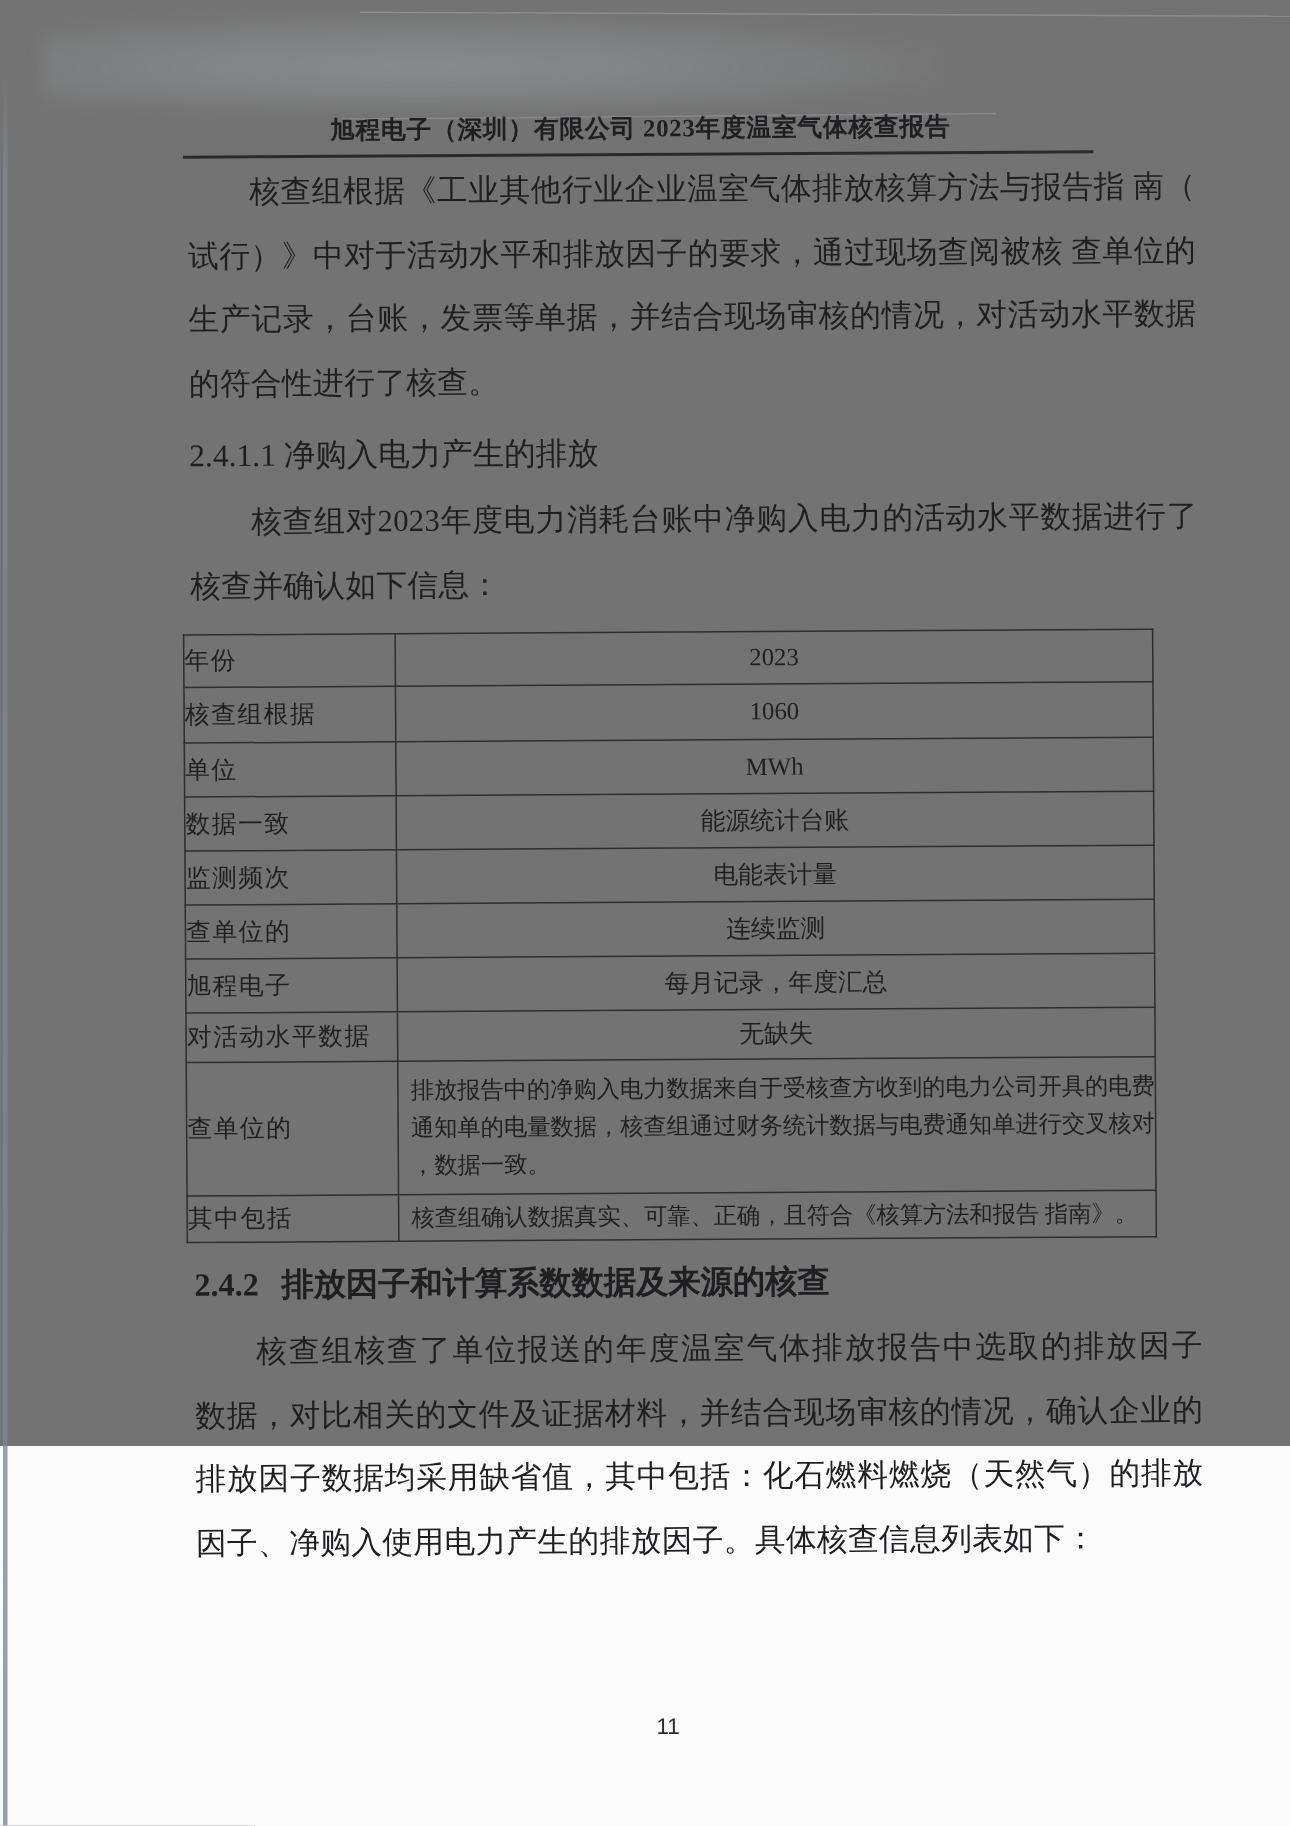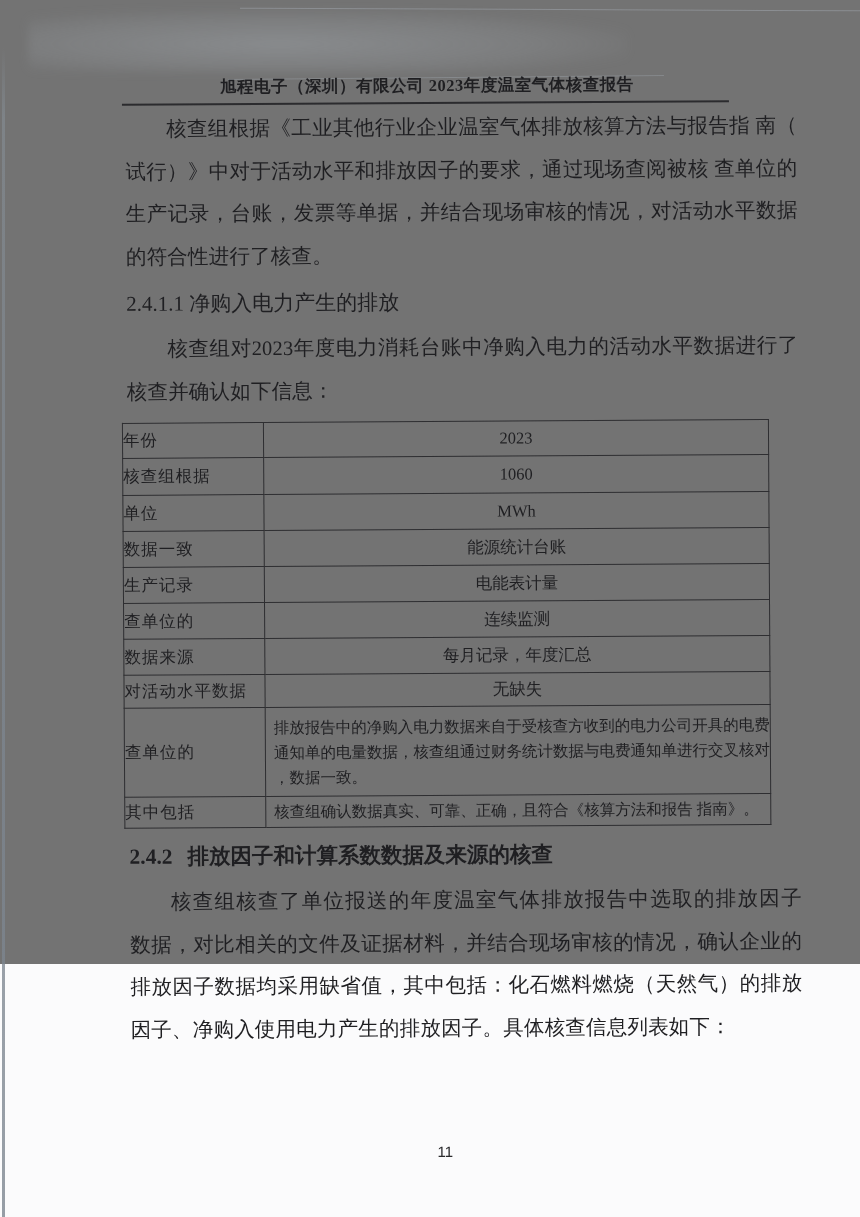--- a/index.html
+++ b/index.html
@@ -196,29 +196,29 @@
         </tr>
         <tr>
           <td class="lbl">单位</td>
           <td class="val">MWh</td>
         </tr>
         <tr>
           <td class="lbl">数据一致</td>
           <td class="val">能源统计台账</td>
         </tr>
         <tr>
-          <td class="lbl">生产记录</td>
+          <td class="lbl">监测频次</td>
           <td class="val">电能表计量</td>
         </tr>
         <tr>
           <td class="lbl">查单位的</td>
           <td class="val">连续监测</td>
         </tr>
         <tr>
-          <td class="lbl">数据来源</td>
+          <td class="lbl">旭程电子</td>
           <td class="val">每月记录，年度汇总</td>
         </tr>
         <tr>
           <td class="lbl">对活动水平数据</td>
           <td class="val">无缺失</td>
         </tr>
         <tr class="row-cross">
           <td class="lbl">查单位的</td>
           <td class="val">排放报告中的净购入电力数据来自于受核查方收到的电力公司开具的电费通知单的电量数据，核查组通过财务统计数据与电费通知单进行交叉核对，数据一致。</td>
         </tr>

